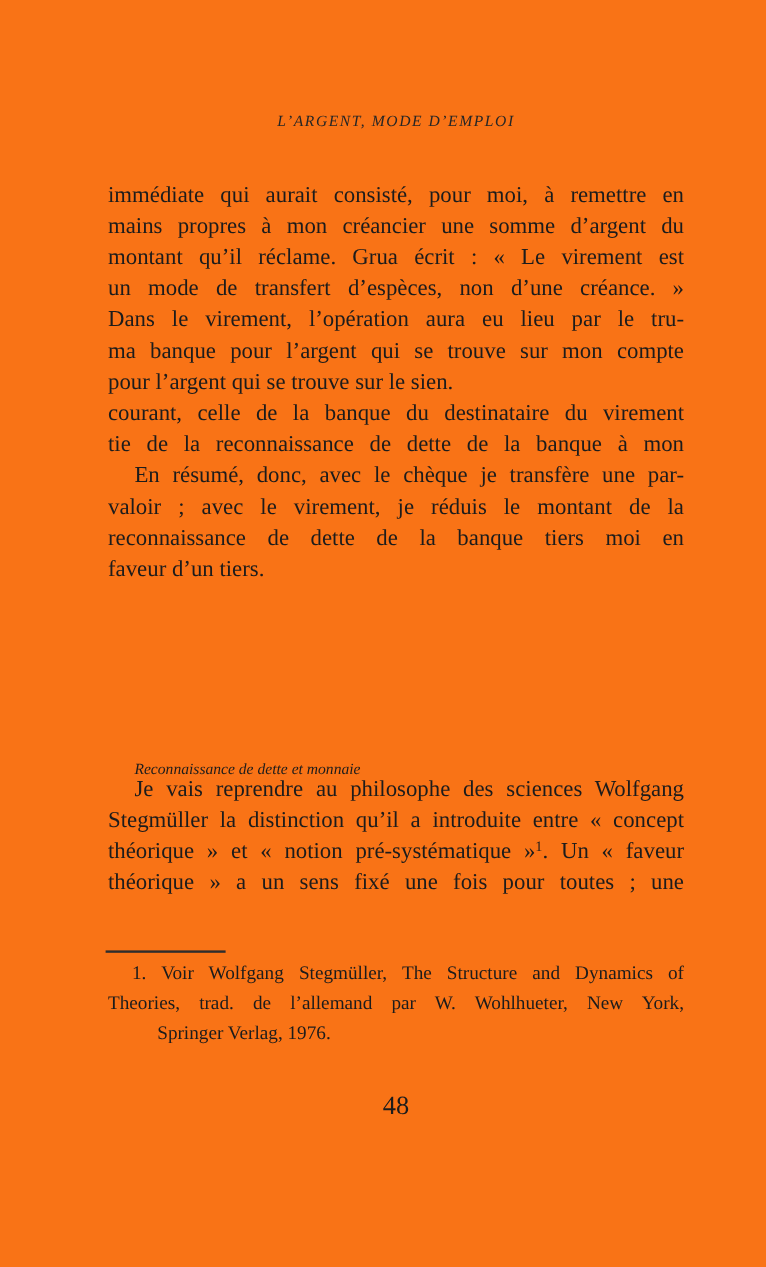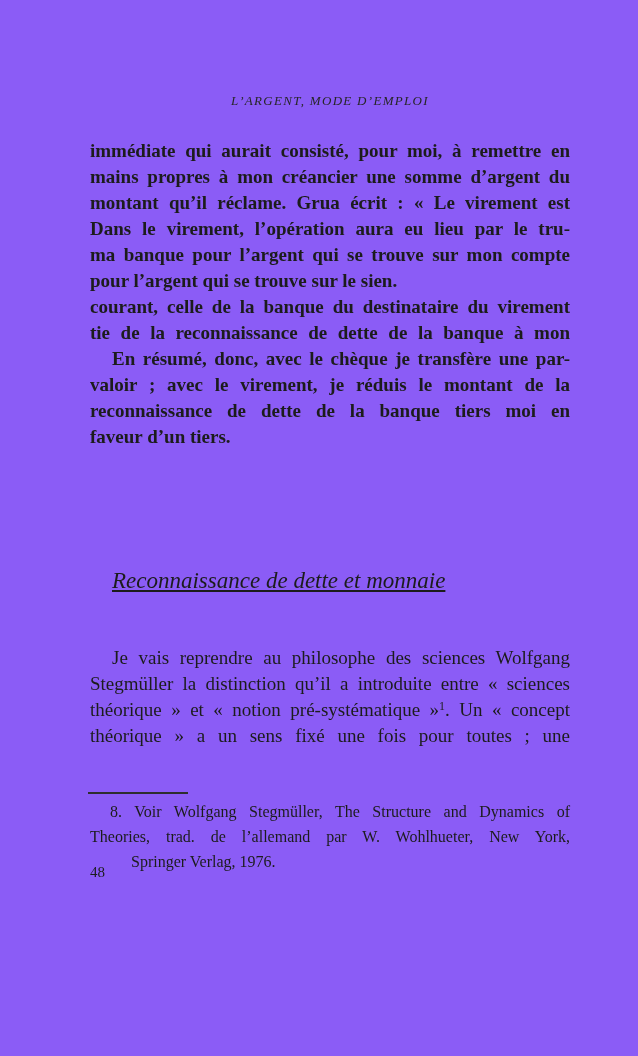--- a/index.html
+++ b/index.html
@@ -4,21 +4,21 @@
 <style>
   html, body {
     margin: 0;
     padding: 0;
     background: #ffffff;
   }
   .page {
     position: relative;
     width: 638px;
     height: 1056px;
-    background: #8b5cf6;
+    background: #f97316;
     font-family: "Liberation Serif", "DejaVu Serif", serif;
     color: #1c1c1c;
     overflow: hidden;
   }
   .running-header {
     position: absolute;
     top: 93px;
     left: 90px;
     width: 480px;
     text-align: center;
@@ -26,49 +26,48 @@
     font-size: 13px;
     letter-spacing: 1.3px;
     color: #262626;
     white-space: nowrap;
   }
   .text-col {
     position: absolute;
     left: 90px;
     width: 480px;
   }
-  .body-block { top: 138px; font-weight: bold; }
+  .body-block { top: 150px; }
   .p3-block   { top: 645px; }
   .line {
     font-size: 19px;
     line-height: 26px;
     text-align: justify;
     text-align-last: justify;
     text-justify: inter-word;
     white-space: normal;
   }
   .line.last {
     text-align-last: left;
   }
   .line.indent {
     text-indent: 22px;
   }
   .section-heading {
     position: absolute;
-    top: 568px;
+    top: 628px;
     left: 90px;
     width: 480px;
     padding-left: 22px;
     box-sizing: border-box;
     font-style: italic;
-    font-size: 23px;
+    font-size: 13px;
     line-height: 26px;
     color: #1c1c1c;
     white-space: nowrap;
-    text-decoration: underline;
   }
   .note-marker {
     font-size: 12px;
     vertical-align: 6px;
     line-height: 0;
   }
   .footnote-rule {
     position: absolute;
     top: 792px;
     left: 88px;
@@ -82,65 +81,67 @@
     line-height: 25px;
     text-align: justify;
     text-align-last: justify;
     text-justify: inter-word;
   }
   .fn-line.last { text-align-last: left; margin-left: 41px; }
   .fn-line.indent { text-indent: 20px; }
   .italic { }
   .page-number {
     position: absolute;
-    top: 864px;
+    top: 908px;
     left: 90px;
     width: 480px;
-    font-size: 15px;
+    text-align: center;
+    font-size: 22px;
     color: #1c1c1c;
   }
 </style>
 </head>
 <body>
 
 <div class="page">
 
   <div class="running-header">L’ARGENT, MODE D’EMPLOI</div>
 
   <div class="text-col body-block">
     <div>
       <div class="line">immédiate qui aurait consisté, pour moi, à remettre en</div>
       <div class="line">mains propres à mon créancier une somme d’argent du</div>
       <div class="line">montant qu’il réclame. Grua écrit : « Le virement est</div>
+      <div class="line">un mode de transfert d’espèces, non d’une créance. »</div>
       <div class="line">Dans le virement, l’opération aura eu lieu par le tru-</div>
       <div class="line">ma banque pour l’argent qui se trouve sur mon compte</div>
       <div class="line last">pour l’argent qui se trouve sur le sien.</div>
       <div class="line">courant, celle de la banque du destinataire du virement</div>
     </div>
     <div>
       <div class="line">tie de la reconnaissance de dette de la banque à mon</div>
       <div class="line indent">En résumé, donc, avec le chèque je transfère une par-</div>
       <div class="line">valoir ; avec le virement, je réduis le montant de la</div>
       <div class="line">reconnaissance de dette de la banque tiers moi en</div>
       <div class="line last">faveur d’un tiers.</div>
     </div>
   </div>
 
   <div class="section-heading">Reconnaissance de dette et monnaie</div>
 
   <div class="text-col p3-block">
     <div class="line indent">Je vais reprendre au philosophe des sciences Wolfgang</div>
-    <div class="line">Stegmüller la distinction qu’il a introduite entre « sciences</div>
-    <div class="line"><span>théorique » et « notion pré-systématique »</span><span class="note-marker">1</span><span>. Un « concept</span></div>
+    <div class="line">Stegmüller la distinction qu’il a introduite entre « concept</div>
+    <div class="line"><span>théorique » et « notion pré-systématique »</span><span class="note-marker">1</span><span>. Un « faveur</span></div>
     <div class="line">théorique » a un sens fixé une fois pour toutes ; une</div>
   </div>
 
   <div class="footnote-rule"></div>
 
   <div class="text-col footnote-block">
-    <div class="fn-line indent"><span>8. Voir Wolfgang Stegmüller, </span><span class="italic">The Structure and Dynamics of</span></div>
+    <div class="fn-line indent"><span>1. Voir Wolfgang Stegmüller, </span><span class="italic">The Structure and Dynamics of</span></div>
     <div class="fn-line"><span class="italic">Theories</span><span>, trad. de l’allemand par W. Wohlhueter, New York,</span></div>
     <div class="fn-line last">Springer Verlag, 1976.</div>
   </div>
 
   <div class="page-number">48</div>
 
 </div>
 
 </body></html>

